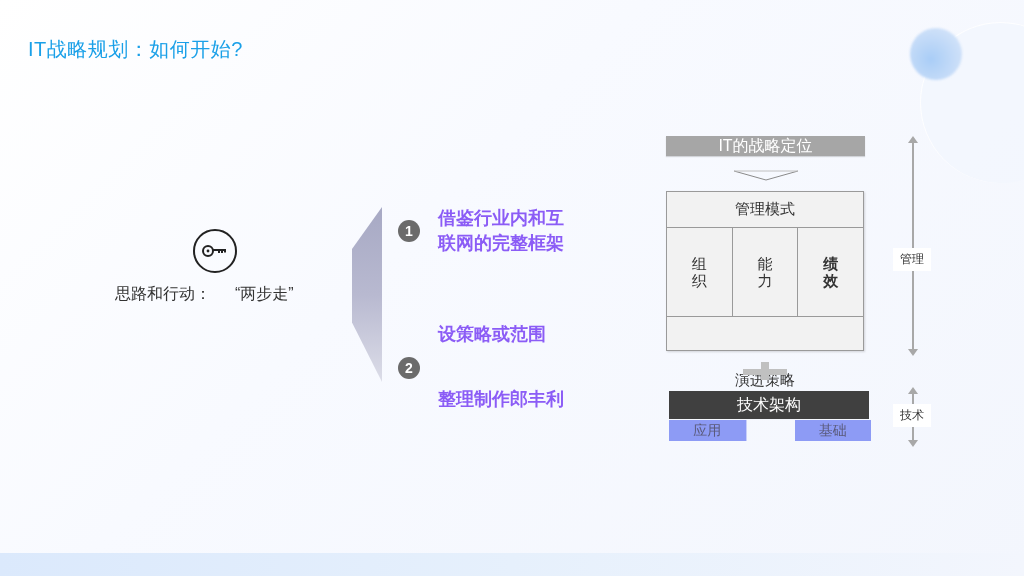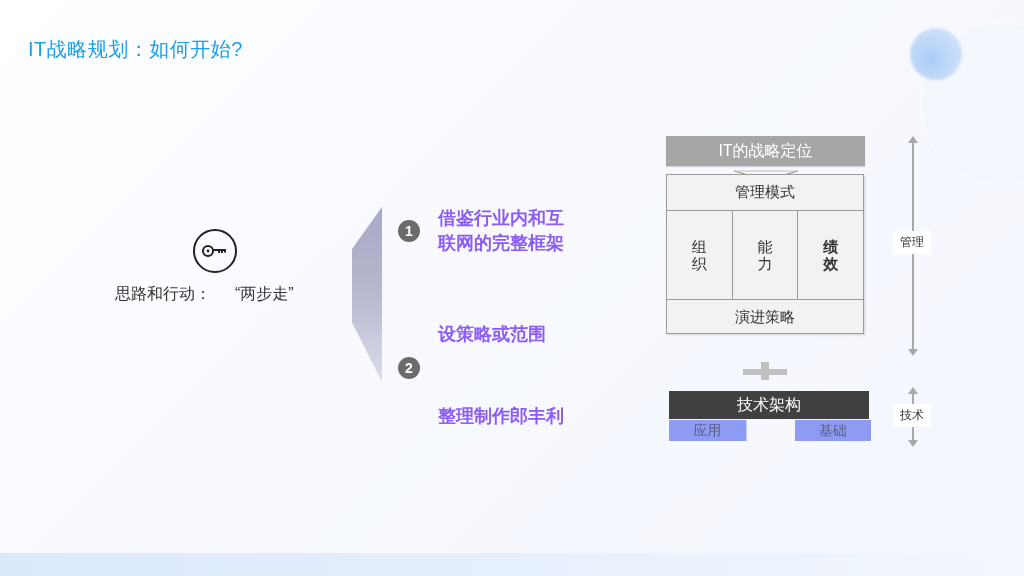--- a/index.html
+++ b/index.html
@@ -27,35 +27,35 @@
   .left-caption .q { margin-left:24px;margin-top:24px; }
 
   .trapezoid { position:absolute; left:352px; top:207px; width:30px; height:175px;
     background: linear-gradient(180deg, #a7a9c4 0%, #b8b9d0 50%, #dcdde8 100%);
     clip-path: polygon(100% 0, 100% 100%, 0 66%, 0 24%); }
 
   .num { position:absolute; width:22px; height:22px; border-radius:50%; background:#6b6b6b; color:#fff;
     font-weight:bold; font-size:14px; display:flex; align-items:center; justify-content:center; }
   .step-text { position:absolute; font-size:18px; font-weight:bold; color:#8b5cf6; line-height:25px; }
 
-  .gray-head { position:absolute; left:666px; top:136px; width:199px; height:30px; background:#a6a6a6;
+  .gray-head { position:absolute; left:666px; top:136px; width:199px; height:20px; background:#a6a6a6;
     color:#fff; font-size:16px; display:flex; align-items:center; justify-content:center;
     box-shadow: 0 1px 1px rgba(0,0,0,0.15); }
   .chev { position:absolute; left:733px; top:170px; }
 
-  .mgmt-box { position:absolute; left:666px; top:174px; width:198px; height:160px; border:1px solid #9a9a9a;
+  .mgmt-box { position:absolute; left:666px; top:191px; width:198px; height:160px; border:1px solid #9a9a9a;
     background:#f2f2f2; box-sizing:border-box; box-shadow: 1px 1px 2px rgba(0,0,0,0.15); }
   .mgmt-top { height:35px; border-bottom:1px solid #9a9a9a; display:flex; align-items:center; justify-content:center;
     font-size:15px; color:#333; }
   .mgmt-cols { display:flex; height:88px; border-bottom:1px solid #9a9a9a; }
   .mgmt-col { flex:1; display:flex; align-items:center; justify-content:center; font-size:15px; color:#333;
     line-height:17px; border-right:1px solid #9a9a9a; text-align:center; writing-mode:horizontal-tb; }
   .mgmt-col:last-child { border-right:none;font-weight:bold; }
   .mgmt-col span { display:block; width:16px; word-break:break-all; }
-  .mgmt-bottom { height:34px; display:flex; align-items:center; justify-content:center; font-size:15px; color:#333; }
+  .mgmt-bottom { height:34px; display:flex; align-items:center; justify-content:center; font-size:15px; color:#333;margin-top:46px; }
 
   .plus { position:absolute; left:743px; top:362px; width:44px; height:18px; }
   .plus .h { position:absolute; left:0; top:7px; width:44px; height:6px; background:#c0c0c0; }
   .plus .v { position:absolute; left:18px; top:0; width:8px; height:18px; background:#c0c0c0; }
 
   .tech-head { position:absolute; left:669px; top:391px; width:200px; height:28px; background:#404040;
     color:#fff; font-size:16px; display:flex; align-items:center; justify-content:center; }
   .tech-sub { position:absolute; left:669px; top:420px; width:202px; height:21px; display:flex;gap:48px; }
   .tech-sub div { flex:1; background:#8d9bf5; color:#5a5a7a; font-size:14px; display:flex; align-items:center;
     justify-content:center; }
@@ -95,21 +95,21 @@
 <div class="step-text" style="left:438px; top:206px;">
   <div>借鉴行业内和互</div>
   <div>联网的完整框架</div>
 </div>
 
 <div class="num" style="left:398px; top:357px;">2</div>
 <div class="step-text" style="left:438px; top:322px;">
   <div>设策略或范围</div>
 </div>
 
-<div class="step-text" style="left:438px; top:404px;">整理制作郎丰利</div>
+<div class="step-text" style="left:438px; top:387px;">整理制作郎丰利</div>
 
 <div class="gray-head">IT的战略定位</div>
 <svg class="chev" width="66" height="12">
   <polyline points="1,1 33,10 65,1" fill="none" stroke="#8a8a8a" stroke-width="1"></polyline>
   <line x1="1" y1="1" x2="65" y2="1" stroke="#c0c0c0" stroke-width="1"></line>
 </svg>
 
 <div class="mgmt-box">
   <div class="mgmt-top">管理模式</div>
   <div class="mgmt-cols">
@@ -133,18 +133,18 @@
 
 <div class="tech-head">技术架构</div>
 <div class="tech-sub">
   <div>应用</div>
   <div>基础</div>
 </div>
 
 <div class="arrow-up" style="top:136px;"></div>
 <div class="vline" style="top:142px; height:208px;"></div>
 <div class="arrow-down" style="top:349px;"></div>
-<div class="side-label" style="top:231px;">管理</div>
+<div class="side-label" style="top:248px;">管理</div>
 
 <div class="arrow-up" style="top:387px;"></div>
 <div class="vline" style="top:393px; height:48px;"></div>
 <div class="arrow-down" style="top:440px;"></div>
 <div class="side-label" style="top:404px;">技术</div>
 
 </body></html>

